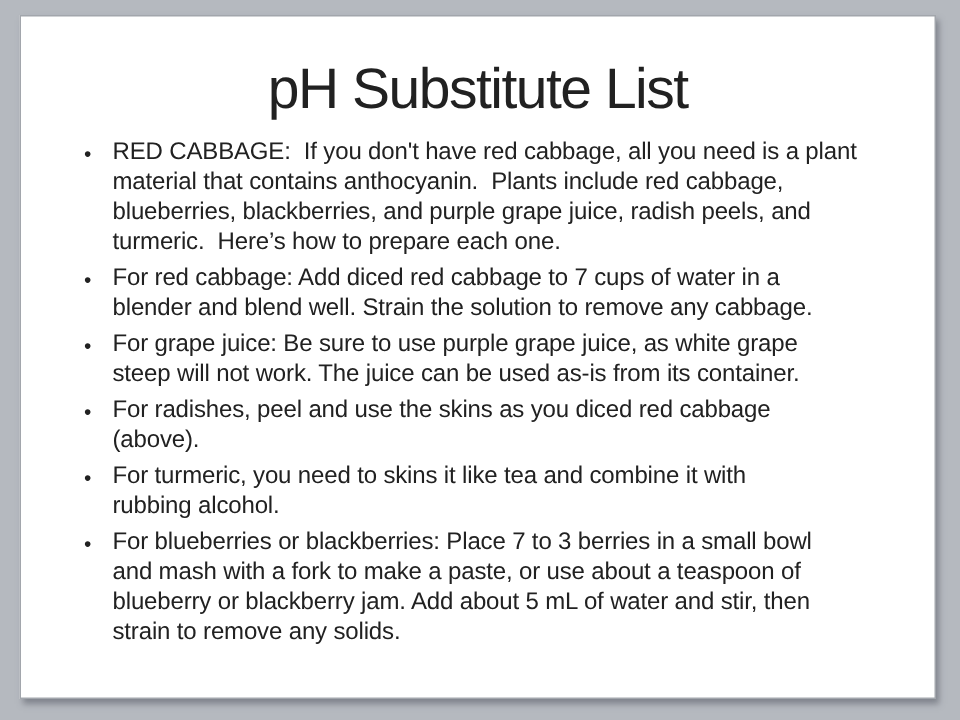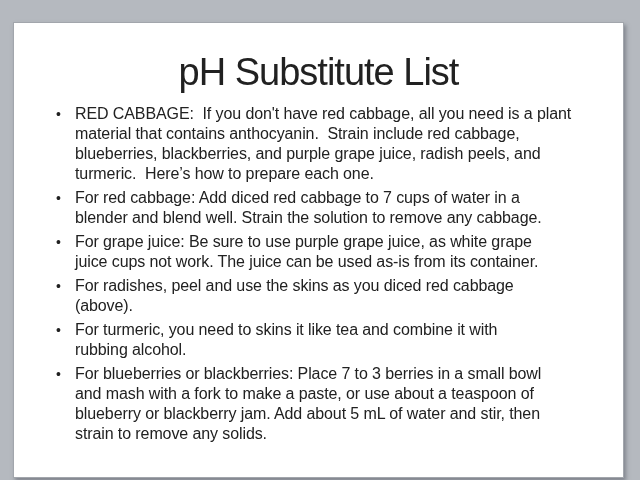--- a/index.html
+++ b/index.html
@@ -22,21 +22,20 @@
   }
   .slide {
     position: absolute;
     left: 13px;
     top: 10px;
     width: 611px;
     height: 456px;
     background: var(--slide-bg);
     border: 1px solid #a2a6ac;
     box-shadow: 2px 3px 4px rgba(85, 90, 100, 0.55);
-    margin-top: 12px;
   }
   .slide-title {
     position: absolute;
     top: 27px;
     left: 0;
     width: 100%;
     text-align: center;
     font-size: 38px;
     line-height: 44px;
     letter-spacing: -1px;
@@ -76,35 +75,35 @@
 
 <div class="slide">
 
   <div class="slide-title">pH Substitute List</div>
 
   <div class="bullet-list">
 
     <div class="bullet-item">
       <span class="bullet-marker">•</span>
       <span class="bullet-text">RED CABBAGE:  If you don't have red cabbage, all you need is a plant
-material that contains anthocyanin.  Strain include red cabbage,
+material that contains anthocyanin.  Plants include red cabbage,
 blueberries, blackberries, and purple grape juice, radish peels, and
 turmeric.  Here’s how to prepare each one.</span>
     </div>
 
     <div class="bullet-item">
       <span class="bullet-marker">•</span>
       <span class="bullet-text">For red cabbage: Add diced red cabbage to 7 cups of water in a
 blender and blend well. Strain the solution to remove any cabbage.</span>
     </div>
 
     <div class="bullet-item">
       <span class="bullet-marker">•</span>
       <span class="bullet-text">For grape juice: Be sure to use purple grape juice, as white grape
-juice cups not work. The juice can be used as-is from its container.</span>
+steep will not work. The juice can be used as-is from its container.</span>
     </div>
 
     <div class="bullet-item">
       <span class="bullet-marker">•</span>
       <span class="bullet-text">For radishes, peel and use the skins as you diced red cabbage
 (above).</span>
     </div>
 
     <div class="bullet-item">
       <span class="bullet-marker">•</span>

